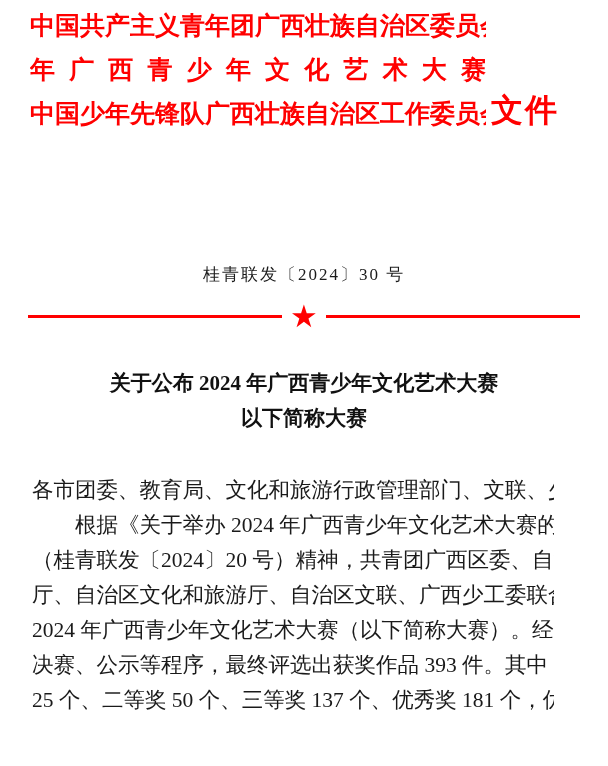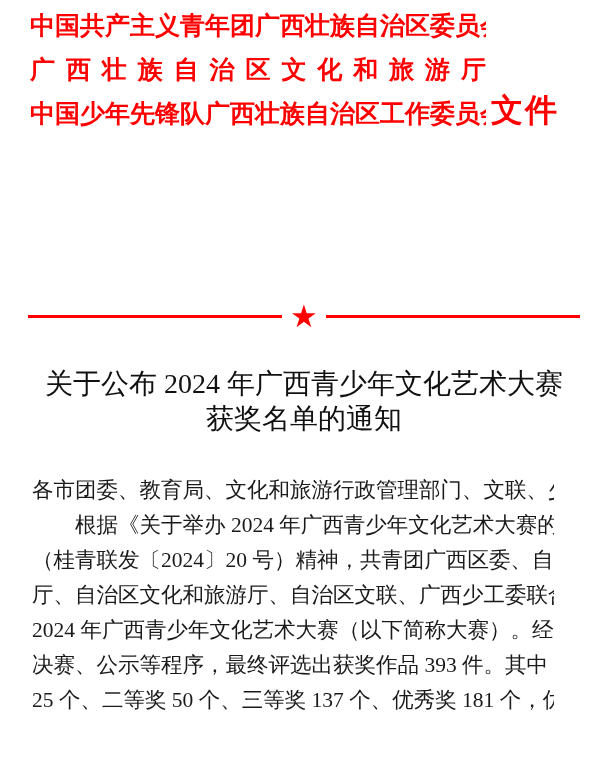--- a/index.html
+++ b/index.html
@@ -78,22 +78,22 @@
     font-family: "DejaVu Sans", sans-serif;
   }
 
   
   .title {
     position: absolute;
     left: 0;
     top: 366px;
     width: 608px;
     text-align: center;
-    font-weight: normal;
-    font-size: 28px;
+    font-weight: bold;
+    font-size: 21px;
     line-height: 35px;
     color: #111111;
   }
 
   
   .body-text {
     position: absolute;
     left: 32px;
     top: 473px;
     width: 522px;
@@ -114,36 +114,37 @@
     padding-left: 2em;
   }
 </style>
 </head>
 <body>
 
 <div class="page">
 
   <div class="org-block">
     <div class="org-line">中国共产主义青年团广西壮族自治区委员会</div>
-    <div class="org-line">广西壮族自治区文化和旅游厅</div>
+    <div class="org-line">年广西青少年文化艺术大赛</div>
     <div class="org-line">中国少年先锋队广西壮族自治区工作委员会</div>
   </div>
 
   <div class="doc-type">文件</div>
 
+  <div class="doc-number">桂青联发〔2024〕30 号</div>
 
   <div class="divider">
     <span class="hline"></span>
     <span class="star">★</span>
     <span class="hline"></span>
   </div>
 
   <div class="title">
     <div>关于公布 2024 年广西青少年文化艺术大赛</div>
-    <div>获奖名单的通知</div>
+    <div>以下简称大赛</div>
   </div>
 
   <div class="body-text">
     <div class="body-line fill">各市团委、教育局、文化和旅游行政管理部门、文联、少工委，</div>
     <div class="body-line indent">根据《关于举办 2024 年广西青少年文化艺术大赛的通知》</div>
     <div class="body-line fill">（桂青联发〔2024〕20 号）精神，共青团广西区委、自治区教育</div>
     <div class="body-line fill">厅、自治区文化和旅游厅、自治区文联、广西少工委联合举办了</div>
     <div class="body-line fill">2024 年广西青少年文化艺术大赛（以下简称大赛）。经过初赛、</div>
     <div class="body-line fill">决赛、公示等程序，最终评选出获奖作品 393 件。其中，一等奖</div>
     <div class="body-line fill">25 个、二等奖 50 个、三等奖 137 个、优秀奖 181 个，优秀指导</div>

